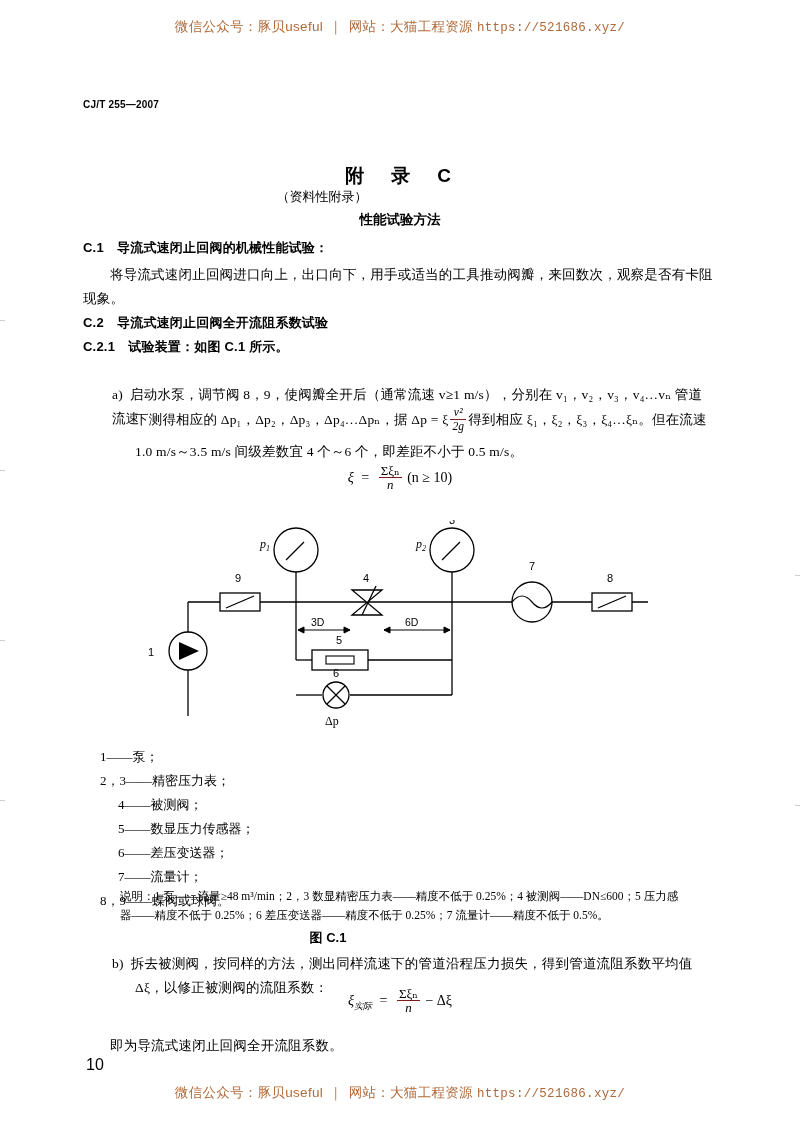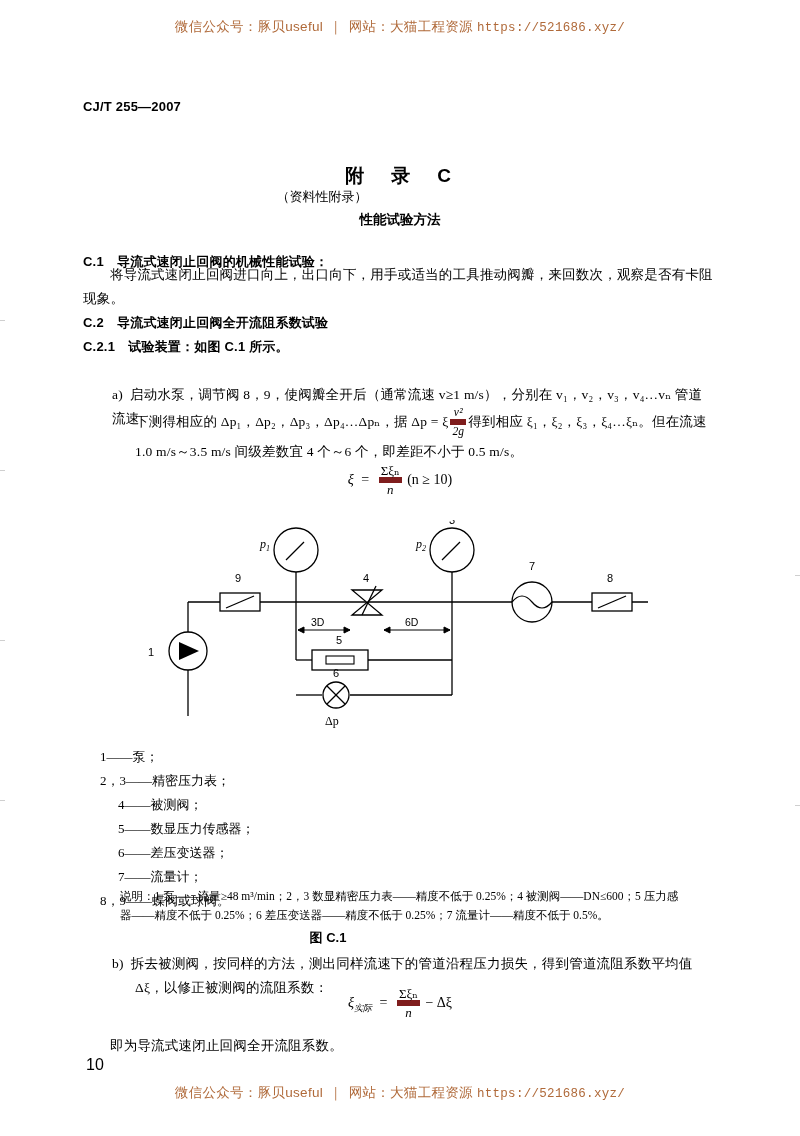--- a/index.html
+++ b/index.html
@@ -39,21 +39,21 @@
   .wm .sep { color: #b06a3a; margin: 0 6px; }
   .wm .url { font-family: "Liberation Mono", monospace; font-size: 12.5px; }
 
   
   .doc-code {
     position: absolute;
     left: 83px;
     top: 99px;
     font-family: "Liberation Sans", sans-serif;
     font-weight: bold;
-    font-size: 13px;
+    font-size: 10px;
     letter-spacing: 0.2px;
   }
   .page-num {
     position: absolute;
     left: 86px;
     top: 1056px;
     font-family: "Liberation Sans", sans-serif;
     font-size: 16px;
   }
 
@@ -88,21 +88,21 @@
 
   
   .txt {
     position: absolute;
     font-size: 13.5px;
     line-height: 24px;
     letter-spacing: 0.2px;
   }
   .sec { font-weight: bold; font-family: "Liberation Sans", sans-serif; font-size: 13px; }
 
-  .l-c1       { left: 83px;  top: 250px; width: 640px; }
+  .l-c1       { left: 83px;  top: 236px; width: 640px; }
   .l-c1body   { left: 110px; top: 263px; width: 630px; }
   .l-c1body2  { left: 83px;  top: 287px; width: 630px; }
   .l-c2       { left: 83px;  top: 311px; width: 640px; }
   .l-c21      { left: 83px;  top: 335px; width: 640px; }
   .l-c22      { left: 83px;  top: 359px; width: 640px; }
   .l-a        { left: 112px; top: 383px; width: 600px; }
   .l-a2       { left: 135px; top: 407px; width: 580px; }
   .l-a3       { left: 135px; top: 440px; width: 580px; }
 
   .formula-1 {
@@ -116,21 +116,21 @@
   .frac {
     display: inline-block;
     vertical-align: middle;
     text-align: center;
     font-size: 11.5px;
     line-height: 13px;
     margin: 0 2px;
     position: relative;
     top: -1px;
   }
-  .frac .num { display: block; border-bottom: 6px solid #7f1d1d; padding: 0 2px; }
+  .frac .num { display: block; border-bottom: 1px solid #7f1d1d; padding: 0 2px; }
   .frac .den { display: block; padding: 0 2px; }
   .it { font-style: italic; }
   sub { font-size: 9px; }
 
   
   .diagram {
     position: absolute;
     left: 100px;
     top: 520px;
     width: 600px;

